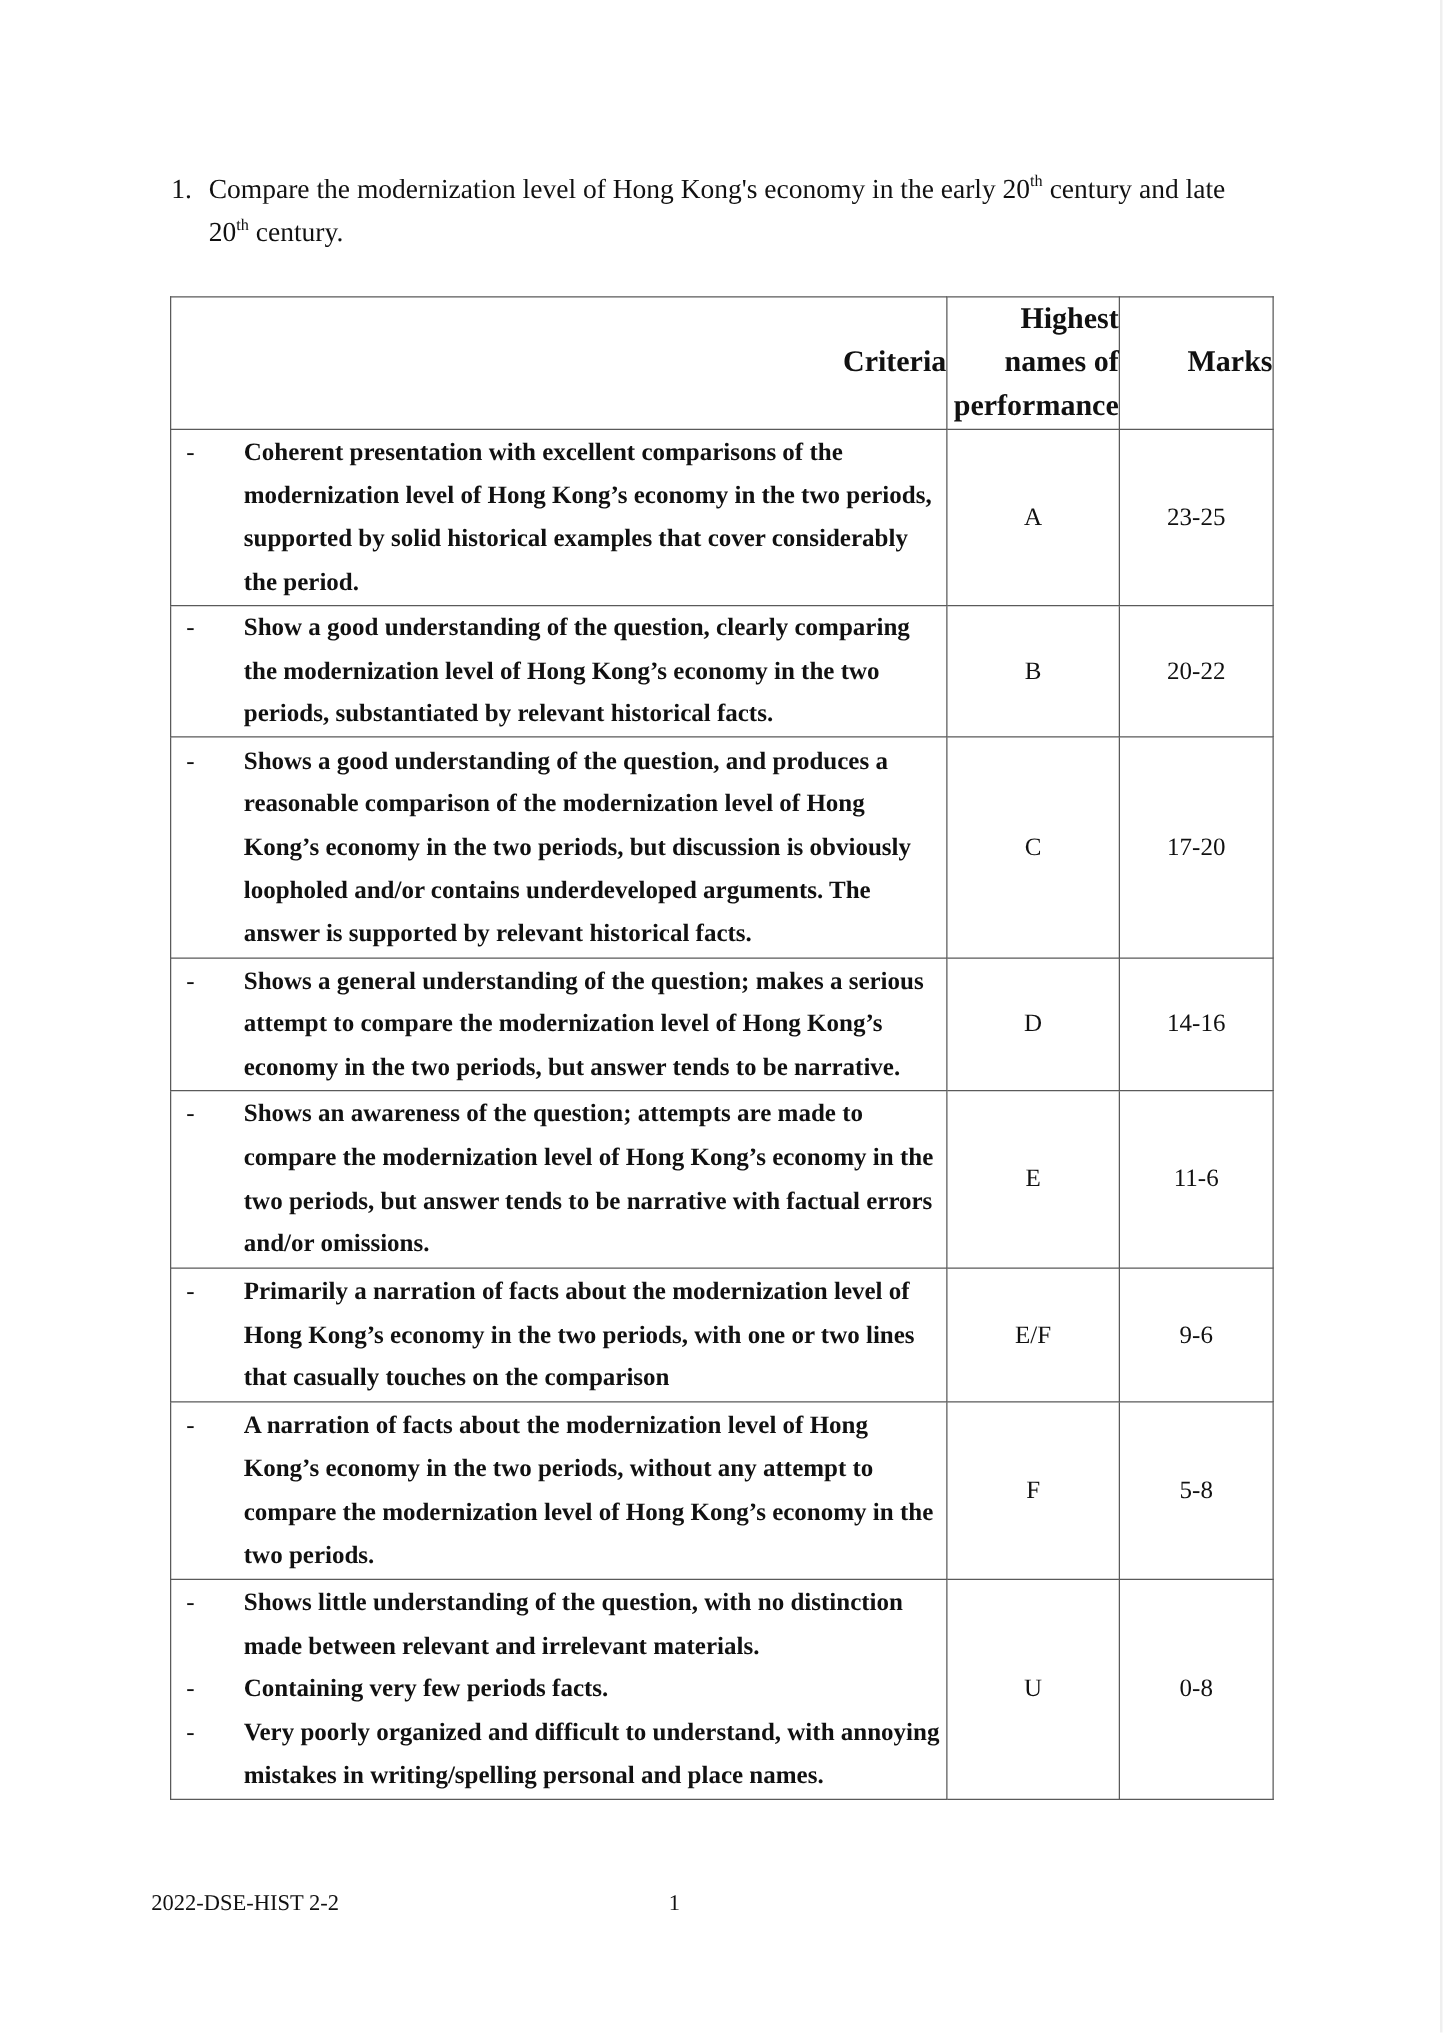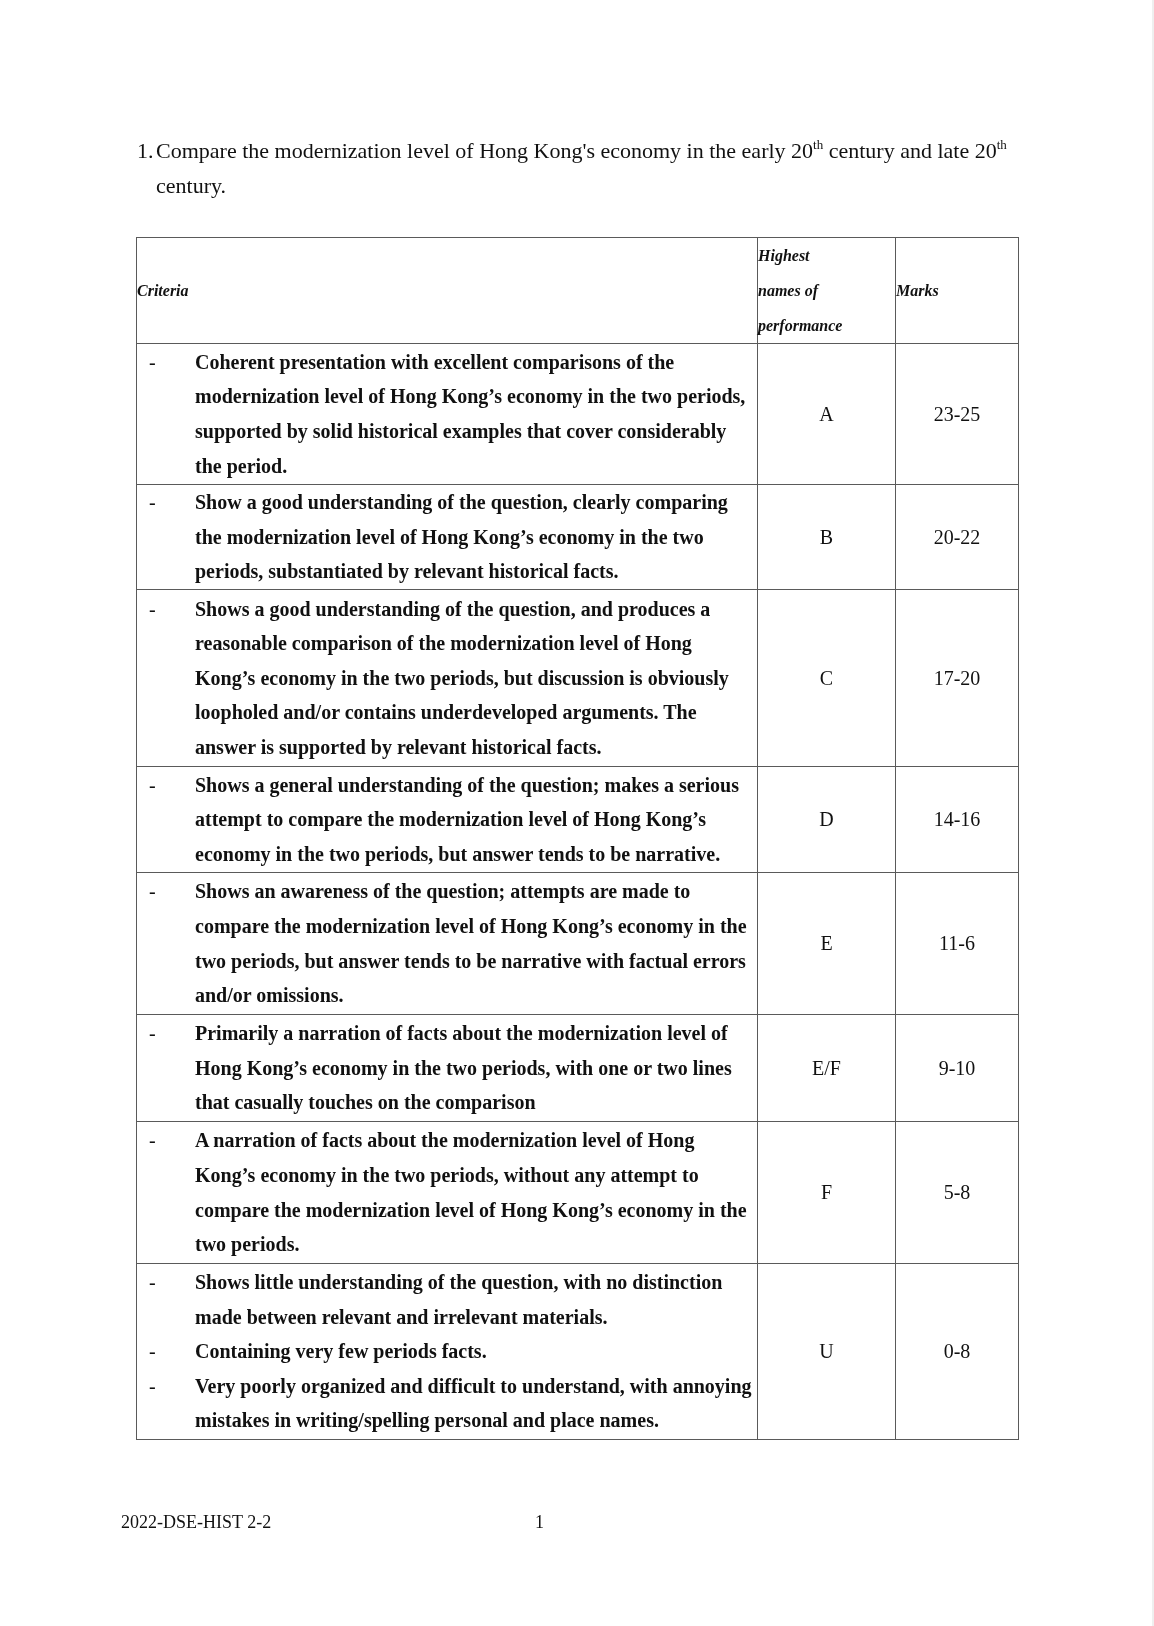--- a/index.html
+++ b/index.html
@@ -30,21 +30,21 @@
       width: 880px;
       font-size: 22px;
       line-height: 35px;
     }
     .question .q-num {
       position: absolute;
       left: 0;
       top: 0;
     }
     .question .q-text {
-      margin-left: 19px;
+      margin-left: 30px;
       display: block;
     }
     .question sup {
       font-size: 13px;
       line-height: 0;
       vertical-align: 9px;
     }
     table.rubric {
       position: absolute;
       left: 136px;
@@ -54,24 +54,23 @@
       table-layout: fixed;
       font-size: 20px;
     }
     table.rubric th, table.rubric td {
       border: 1.5px solid #5a5a5a;
       padding: 0;
       vertical-align: middle;
     }
     table.rubric th {
       font-weight: bold;
-      text-align: left;
+      text-align: right;
       line-height: 35px;
-      font-size: 16px;
-      font-style: italic;
+      font-size: 24px;
     }
     table.rubric .col-criteria { width: 621px; }
     table.rubric .col-band { width: 138px; }
     table.rubric .col-marks { width: 123px; }
     tr.header-row { height: 106px; }
     td.criteria-cell {
       padding: 3px 6px 2px 0;
       line-height: 34.6px;
     }
     .bullet {
@@ -187,21 +186,21 @@
       <td class="marks-cell">11-6</td>
     </tr>
     <tr style="height:107px">
       <td class="criteria-cell">
         <div class="bullet">
             <span class="dash">-</span>
             <span class="btext">Primarily a narration of facts about the modernization level of Hong Kong’s economy in the two periods, with one or two lines that casually touches on the comparison</span>
           </div>
       </td>
       <td class="band-cell">E/F</td>
-      <td class="marks-cell">9-10</td>
+      <td class="marks-cell">9-6</td>
     </tr>
     <tr style="height:142px">
       <td class="criteria-cell">
         <div class="bullet">
             <span class="dash">-</span>
             <span class="btext">A narration of facts about the modernization level of Hong Kong’s economy in the two periods, without any attempt to compare the modernization level of Hong Kong’s economy in the two periods.</span>
           </div>
       </td>
       <td class="band-cell">F</td>
       <td class="marks-cell">5-8</td>

